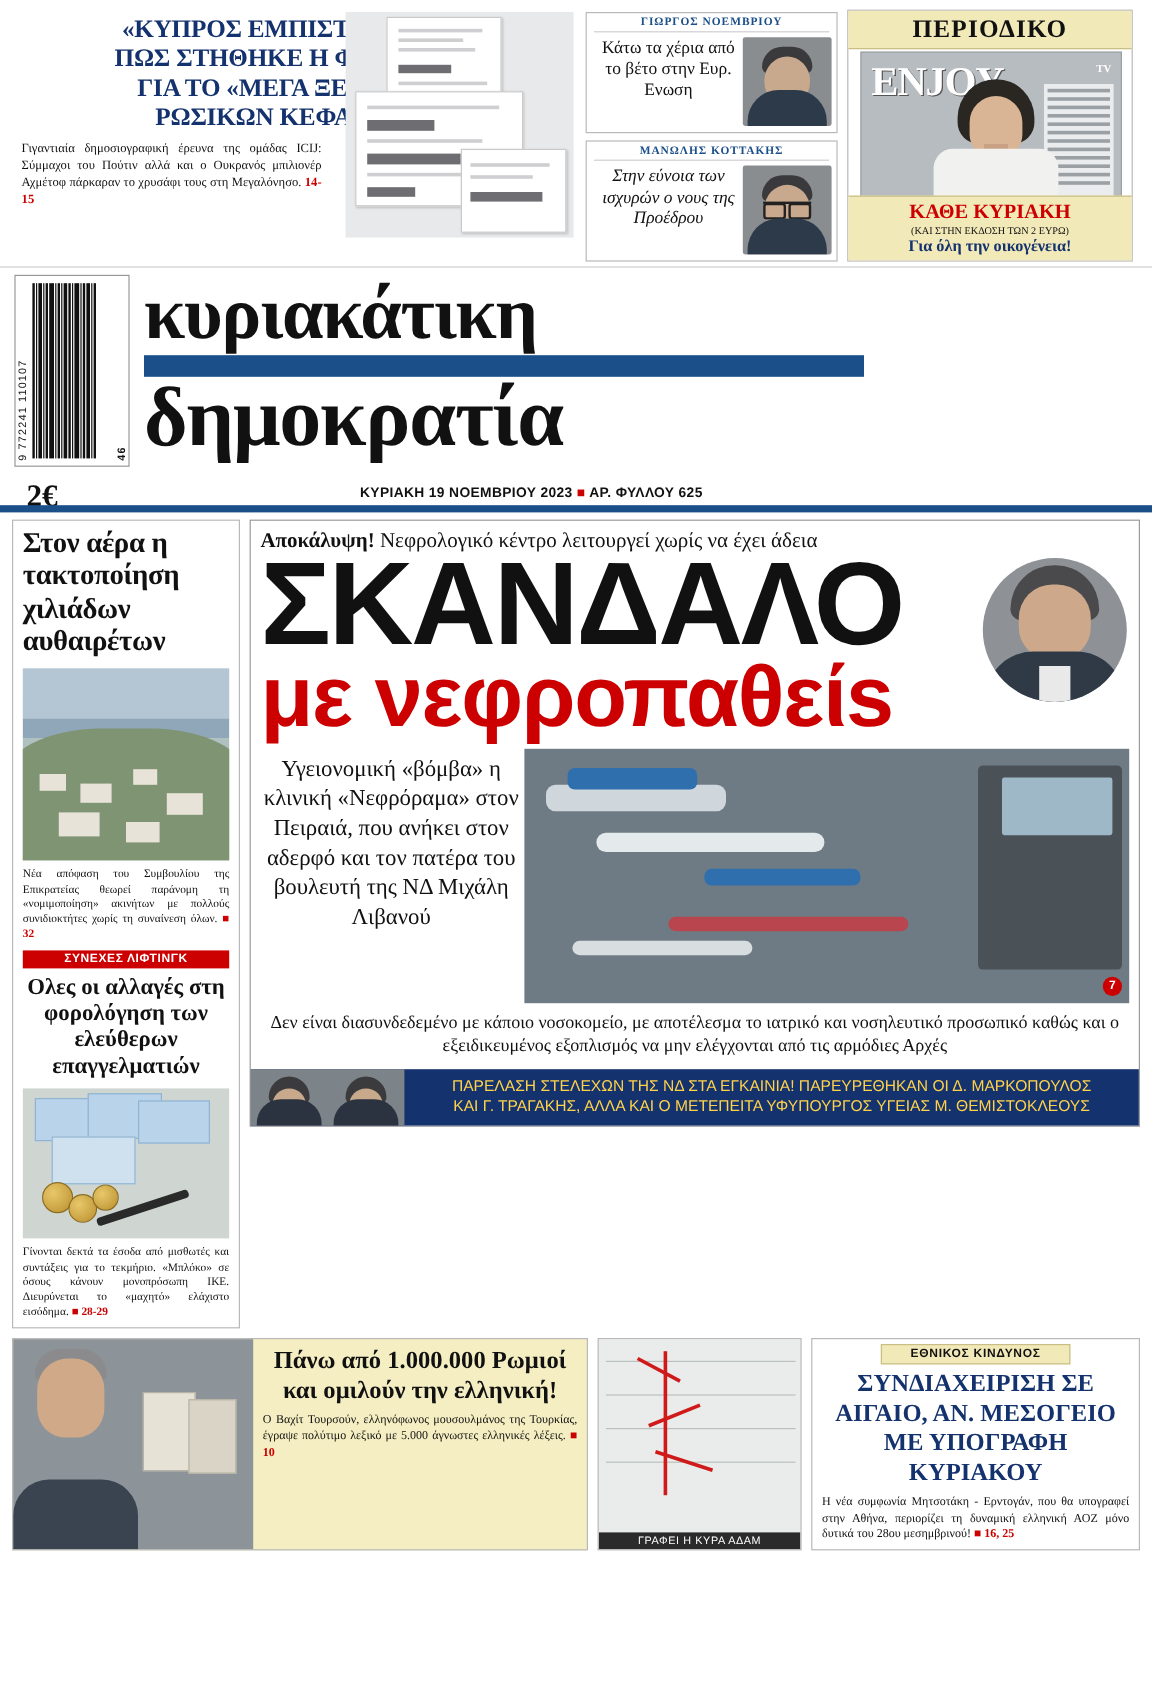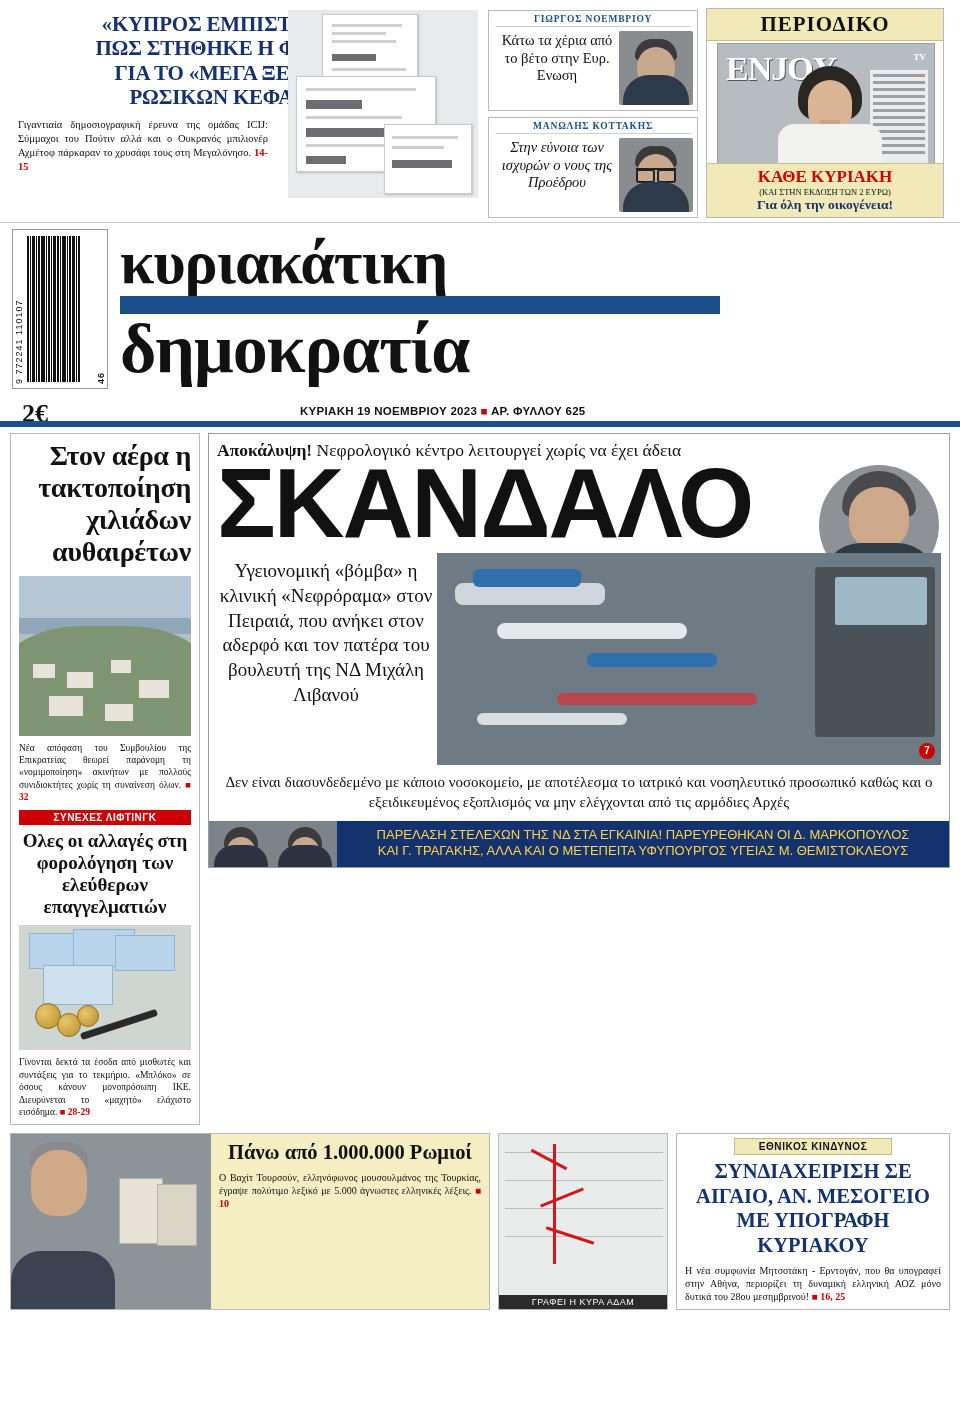--- a/index.html
+++ b/index.html
@@ -77,21 +77,21 @@
   .logo-l2 { font-size: 70px; font-weight: bold; letter-spacing: -1px; line-height: .95; color: #111; }
   .issue-line { position: absolute; left: 300px; top: 182px; font-family: "Liberation Sans", sans-serif; font-size: 11.5px; font-weight: bold; letter-spacing: .3px; }
   .issue-line .sq { color: #c00; }
   .mast-rule { position: absolute; left: 0; right: 0; bottom: 0; height: 6px; background: #1a4f8a; }
 
   
   .mainarea { position: relative; padding: 6px 10px 0 10px; display: flex; gap: 8px; }
 
   
   .leftcol { width: 190px; border: 1px solid #b9b9bb; padding: 6px 8px; }
-  .lc-head { text-align: right; font-weight: bold; font-size: 28px; line-height: 1.14; letter-spacing: -.3px; }
+  .lc-head { text-align: left; font-weight: bold; font-size: 24px; line-height: 1.14; letter-spacing: -.3px; }
   .lc-photo { margin: 8px 0 6px; width: 100%; height: 160px; background: linear-gradient(#b9c9d6, #9fb39b); position: relative; overflow: hidden; }
   .lcp-sky { position: absolute; left:0; right:0; top:0; height: 42px; background: #b4c6d4; }
   .lcp-sea { position: absolute; left:0; right:0; top: 42px; height: 16px; background: #8fa7b8; }
   .lcp-hill { position: absolute; left: -10%; bottom: 0; width: 120%; height: 110px; background: #7f9473; border-radius: 40% 40% 0 0; }
   .lcp-house { position: absolute; background: #e7e3d8; }
   .lc-cap { font-size: 9.5px; line-height: 1.3; text-align: justify; }
   .lc-cap .pg { color: #c00; font-weight: bold; }
   .lc-kicker { margin: 7px 0 5px; background: #c00; color: #fff; font-family: "Liberation Sans", sans-serif; font-weight: bold; font-size: 10px; text-align: center; letter-spacing: .5px; padding: 2px 0; }
   .lc-head2 { text-align: center; font-weight: bold; font-size: 19px; line-height: 1.16; }
   .lc-photo2 { margin: 7px 0 6px; width: 100%; height: 125px; background: #cfd6d2; position: relative; overflow: hidden; }
@@ -331,20 +331,21 @@
       </div>
     </div>
 
     <div class="centercol">
       <div class="cc-box">
         <div class="cc-kick">
           <b>Αποκάλυψη!</b><span> Νεφρολογικό κέντρο λειτουργεί χωρίς να έχει άδεια</span>
         </div>
         <div class="cc-title">
           <div class="cc-t2">ΣΚΑΝΔΑΛΟ</div>
+          <div class="cc-t3">με νεφροπαθείs</div>
           <div class="cc-portrait">
             <div class="cp-hair"></div>
               <div class="cp-face"></div>
               <div class="cp-body"></div>
               <div class="cp-shirt"></div>
           </div>
         </div>
         <div class="cc-mid">
           <div class="cc-lead">Υγειονομική «βόμβα» η κλινική «Νεφρόραμα» στον Πειραιά, που ανήκει στον αδερφό και τον πατέρα του βουλευτή της ΝΔ Μιχάλη Λιβανού</div>
           <div class="cc-photo">
@@ -388,20 +389,21 @@
       <div class="bt1-photo">
         <div class="bt-hair"></div>
           <div class="bt-face"></div>
           <div class="bt-body"></div>
         <div class="bt-book" style="left:108px; top:44px; width:44px; height:66px;"></div>
         <div class="bt-book" style="left:146px; top:50px; width:40px; height:62px; background:#d9d4c6;"></div>
       </div>
       <div class="bt1-text">
         <div class="bt1-head">
           <div class="n">Πάνω από 1.000.000 Ρωμιοί</div>
+          <div class="n">και ομιλούν την ελληνική!</div>
         </div>
         <div class="bt1-cap">
           <span>Ο Βαχίτ Τουρσούν, ελληνόφωνος μουσουλμάνος της Τουρκίας, έγραψε πολύτιμο λεξικό με 5.000 άγνωστες ελληνικές λέξεις.</span>
           <span class="pg">■ <span>10</span></span>
         </div>
       </div>
     </div>
 
     <div class="bt2">
       <div class="map-bg"></div>

